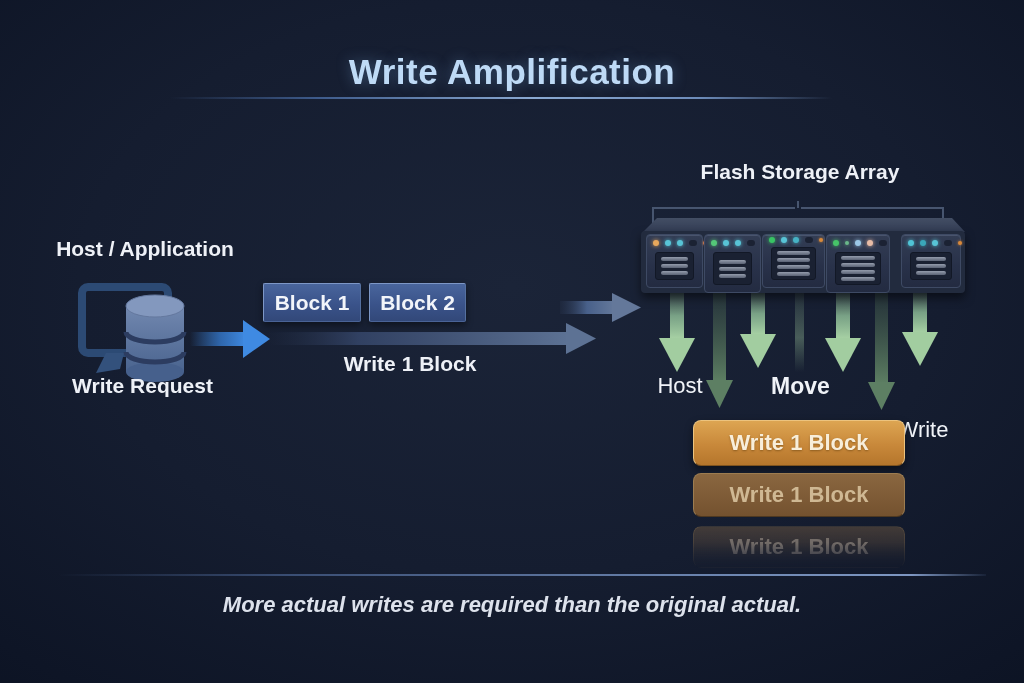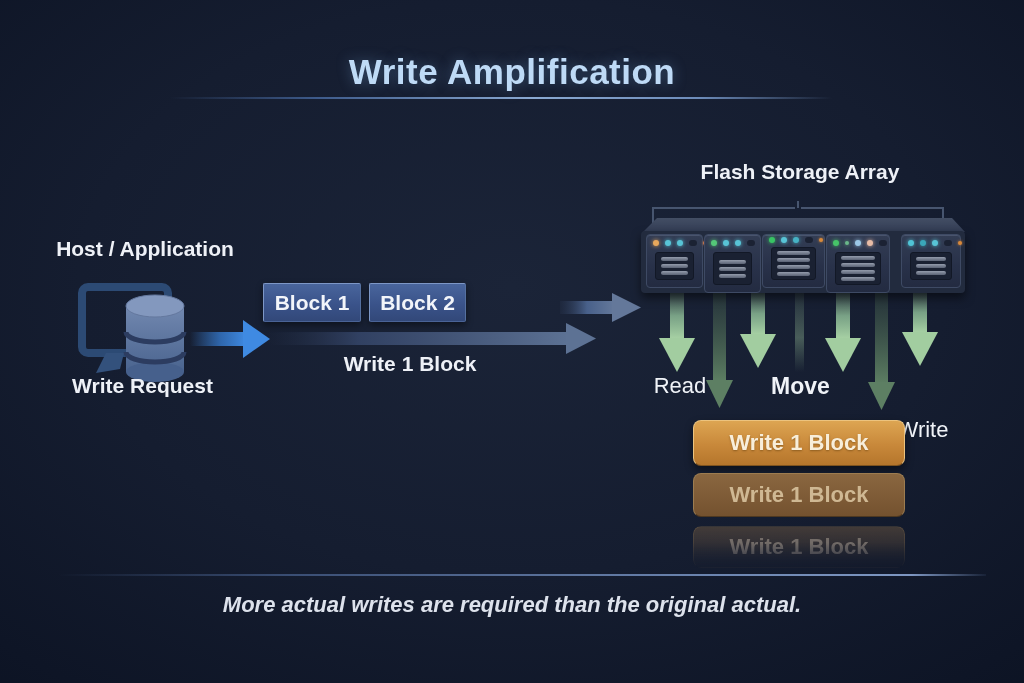--- a/index.html
+++ b/index.html
@@ -290,21 +290,21 @@
         <span class="led-slot"></span>
         <span class="led small" style="background: rgb(216, 136, 58); box-shadow: rgb(216, 136, 58) 0px 0px 3px;"></span>
       </div>
       <div class="vent">
         <span class="slat"></span>
         <span class="slat"></span>
         <span class="slat"></span>
       </div>
     </div>
 
-  <div class="abs op-label" id="op-read">Read</div>
+  <div class="abs op-label" id="op-read">Host</div>
   <div class="abs op-label" id="op-move">Move</div>
   <div class="abs op-label" id="op-write">Write</div>
 
   <div class="abs amp-block" id="amp-1">Write 1 Block</div>
   <div class="abs amp-block" id="amp-2">Write 1 Block</div>
   <div class="abs amp-block" id="amp-3">Write 1 Block</div>
 
   <div class="abs" id="footer-rule"></div>
   <div class="abs" id="footer-note">More actual writes are required than the original actual.</div>
 

